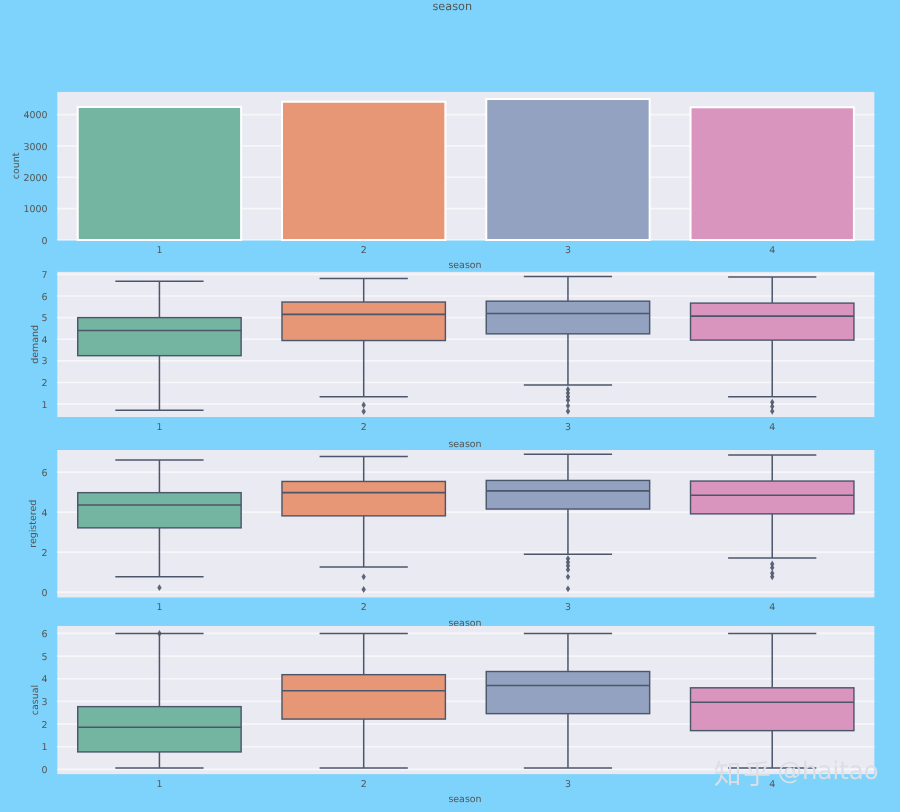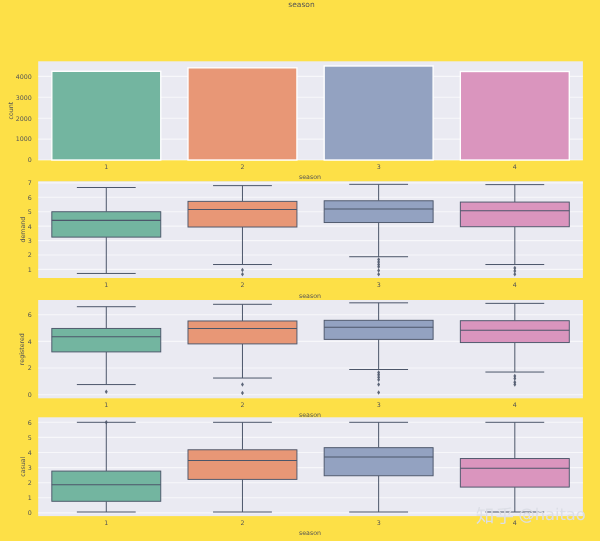--- a/index.html
+++ b/index.html
@@ -1,19 +1,19 @@
 <!DOCTYPE html>
 <html><head>
 <meta charset="utf-8">
 <title>season panels</title>
 <style>
   html,body{margin:0;padding:0;background:#ffffff;}
   body{width:600px;height:541px;overflow:hidden;
        font-family:"DejaVu Sans",sans-serif;}
-  #root{position:relative;width:600px;height:541px;background:#fde047;
+  #root{position:relative;width:600px;height:541px;background:#7dd3fc;
         -webkit-font-smoothing:antialiased;}
   *{-webkit-font-smoothing:antialiased;text-rendering:geometricPrecision;}
   #plot, .wm{transform:translateZ(0);}
   #plot{position:absolute;left:0;top:0;}
   #plot text{font-family:"DejaVu Sans",sans-serif;}
   .wm text{font-family:"DejaVu Sans",sans-serif;}
   .ticklabel{font-size:6.3px;}
   .axislabel{font-size:6.3px;}
   .figtitle{font-size:7.5px;}
   .wm{position:absolute;left:0;top:0;width:600px;height:541px;pointer-events:none;}

